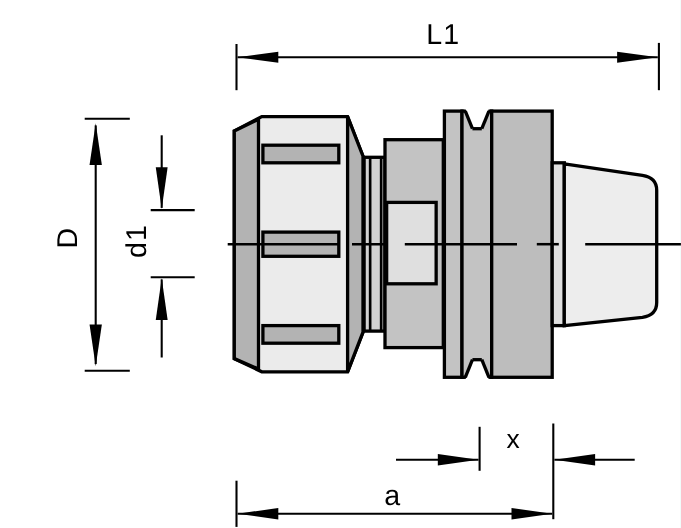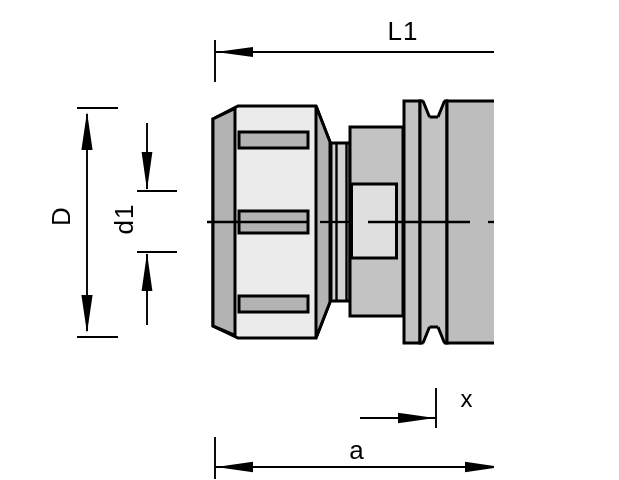--- a/index.html
+++ b/index.html
@@ -2,21 +2,21 @@
 <html><head>
 <meta charset="utf-8">
 <style>
   html, body {
     margin: 0;
     padding: 0;
     background: #ffffff;
   }
   .drawing-stage {
     position: relative;
-    width: 494px;
+    width: 619px;
     height: 480px;
     background: #5eead4;
     overflow: hidden;
   }
   svg text {
     font-family: "Liberation Sans", "DejaVu Sans", sans-serif;
     font-size: 26px;
     fill: #000000;
     letter-spacing: 1px;
   }

